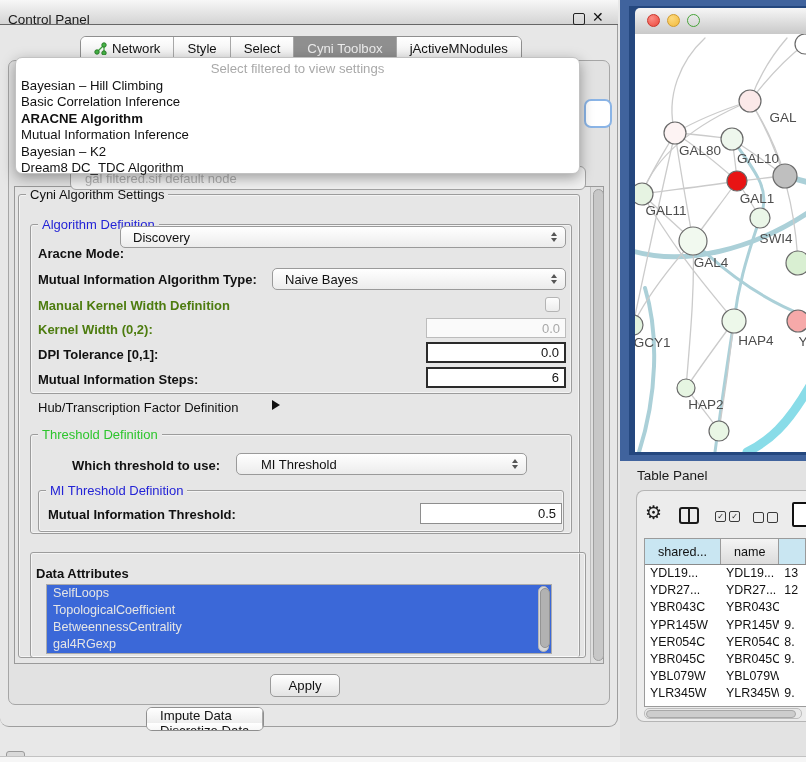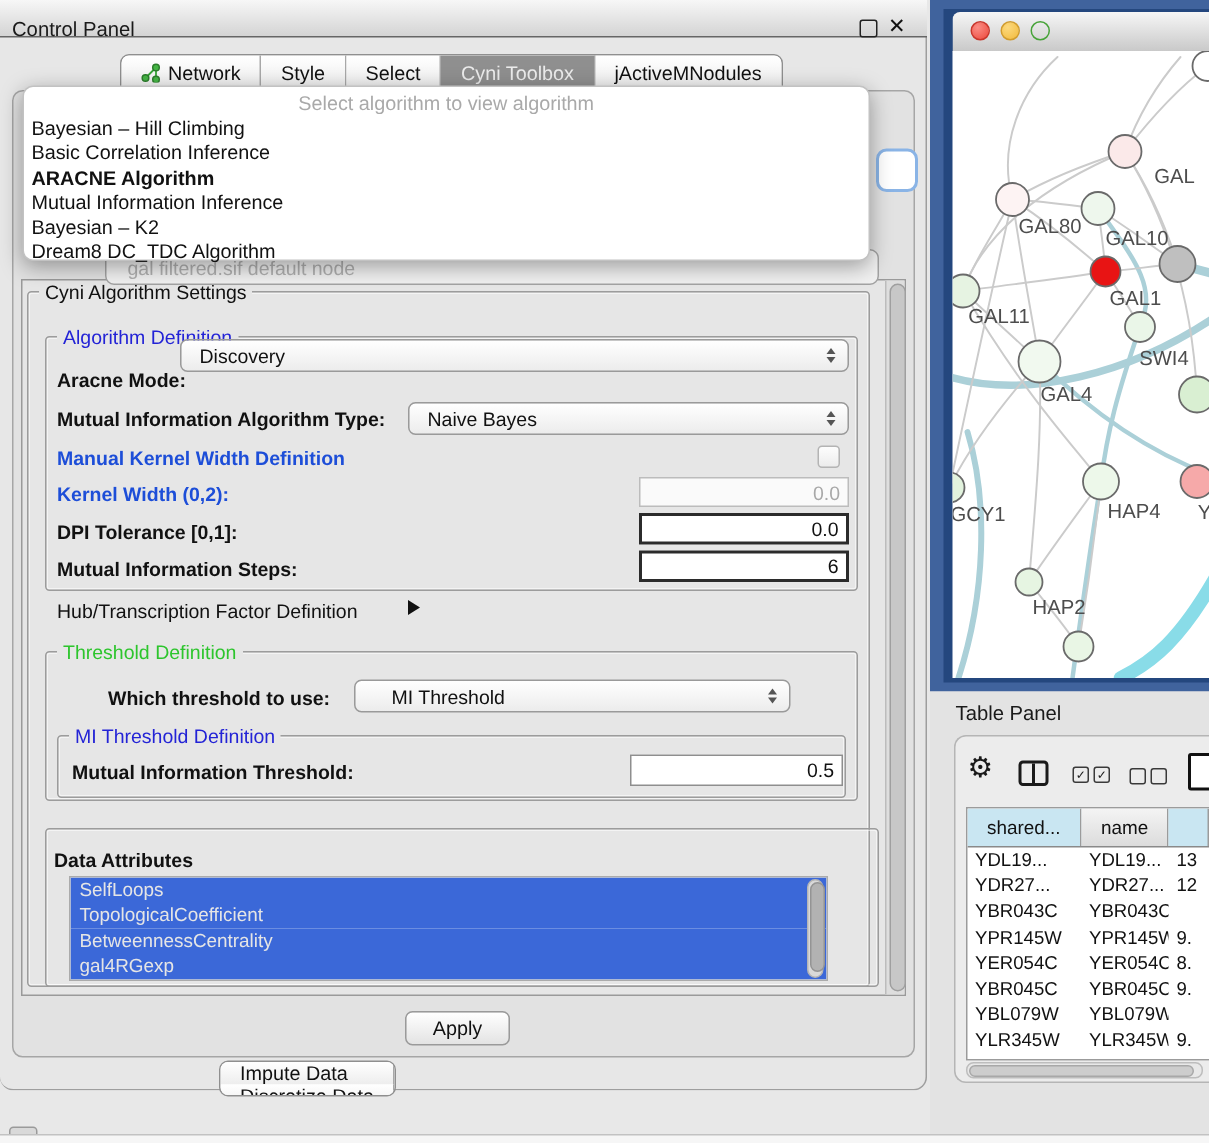--- a/index.html
+++ b/index.html
@@ -39,21 +39,21 @@
   
   .viewport{left:14px;top:186px;width:590px;height:478px;background:#e6e6e6;border:1px solid #9a9a9a;box-sizing:border-box;}
   .vscroll{left:590px;top:187px;width:13px;height:476px;background:#dedede;border-left:1px solid #bcbcbc;box-sizing:border-box;}
   .vscroll .thumb{position:absolute;left:1.5px;top:2px;width:9px;height:470px;background:#c7c7c7;
                   border:1px solid #9f9f9f;border-radius:6px;}
   .group{border:1px solid #9c9c9c;border-radius:3px;box-shadow:inset 0 0 0 1px rgba(255,255,255,.55);}
   .group-title{background:#e6e6e6;padding:0 4px;font-size:13px;line-height:14px;}
   .blue{color:#2323d6;}
   .green{color:#2dc52d;}
   .lbl{font-size:13px;font-weight:bold;color:#111;white-space:nowrap;}
-  .lbl.dis{color:#1d4ed8;}
+  .lbl.dis{color:#4d7c0f;}
   .combo{background:linear-gradient(#ffffff,#ececec);border:1px solid #9a9a9a;border-radius:5px;
          display:flex;align-items:center;font-size:13px;box-sizing:border-box;padding-left:12px;}
   .combo .cv{flex:1;}
   .stepper{display:flex;flex-direction:column;gap:2px;margin-right:8px;}
   .stepper i{display:block;width:0;height:0;border-left:3.5px solid transparent;border-right:3.5px solid transparent;}
   .stepper .up{border-bottom:4.5px solid #555;}
   .stepper .dn{border-top:4.5px solid #555;}
   .field{background:#fff;border:1px solid #8e8e8e;font-size:13px;text-align:right;
          padding:0 5px;box-sizing:border-box;display:flex;align-items:center;justify-content:flex-end;}
   .field.strong{border:2px solid #2b2b2b;}
@@ -137,21 +137,21 @@
           <span>jActiveMNodules</span>
         </div>
       </div>
 
     <div class="abs cp-card"></div>
 
     <div class="abs focus-combo"></div>
     <div class="abs bg-combo">gal filtered.sif default node</div>
 
     <div class="abs algo-overlay">
-      <div class="algo-prompt">Select algorithm to view algorithm</div>
+      <div class="algo-prompt">Select filtered to view settings</div>
       <div id="algo-list">
           <div class="algo-item">Bayesian – Hill Climbing</div>
           <div class="algo-item">Basic Correlation Inference</div>
           <div class="algo-item sel">ARACNE Algorithm</div>
           <div class="algo-item">Mutual Information Inference</div>
           <div class="algo-item">Bayesian – K2</div>
           <div class="algo-item">Dream8 DC_TDC Algorithm</div>
         </div>
     </div>
 

